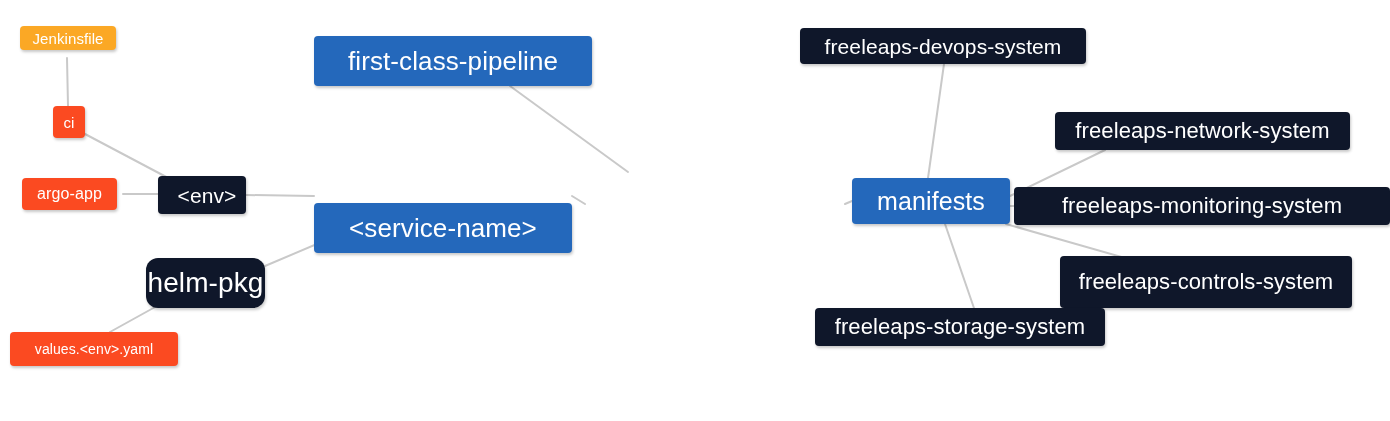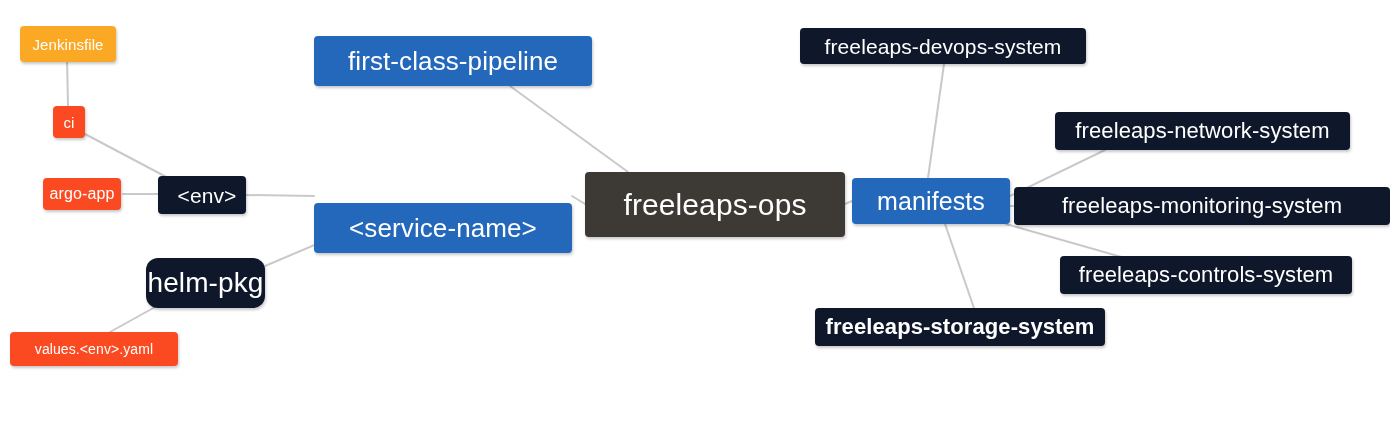--- a/index.html
+++ b/index.html
@@ -77,23 +77,20 @@
       <line x1="1010" y1="196" x2="1105" y2="150"></line>
 
       <line x1="1010" y1="206" x2="1050" y2="206"></line>
 
       <line x1="1006" y1="224" x2="1125" y2="258"></line>
 
       <line x1="945" y1="224" x2="975" y2="311"></line>
     </g>
   </svg>
 
-  <div class="node n-root" style="left:585px; top:172px; width:260px; height:65px; font-size:30px;">
-    <span>freeleaps-ops</span>
-  </div>
 
   <div class="node n-blue" style="left:314px; top:171px; width:258px; height:50px; font-size:26px;margin-top:32px;">
     <span>&lt;service-name&gt;</span>
   </div>
 
   <div class="node n-blue" style="left:314px; top:36px; width:278px; height:50px; font-size:26px;">
     <span>first-class-pipeline</span>
   </div>
 
   <div class="node n-blue" style="left:852px; top:178px; width:158px; height:46px; font-size:25px;">
@@ -101,25 +98,25 @@
   </div>
 
   <div class="node n-green" style="left:158px; top:176px; width:88px; height:38px; font-size:21px;padding-left:20px;">
     <span>&lt;env&gt;</span>
   </div>
 
   <div class="node n-red" style="left:53px; top:106px; width:32px; height:32px; font-size:15px;">
     <span>ci</span>
   </div>
 
-  <div class="node n-orange" style="left:20px; top:26px; width:96px; height:36px; font-size:15px;">
+  <div class="node n-orange" style="left:20px; top:26px; width:96px; height:24px; font-size:15px;">
     <span>Jenkinsfile</span>
   </div>
 
-  <div class="node n-red" style="left:43px; top:178px; width:78px; height:32px; font-size:16px;">
+  <div class="node n-red" style="left:22px; top:178px; width:95px; height:32px; font-size:16px;">
     <span>argo-app</span>
   </div>
 
   <div class="node n-green" style="left:146px; top:258px; width:119px; height:50px; font-size:28px;border-radius:12px;">
     <span>helm-pkg</span>
   </div>
 
   <div class="node n-red" style="left:10px; top:332px; width:168px; height:34px; font-size:14px;">
     <span>values.&lt;env&gt;.yaml</span>
   </div>
@@ -129,21 +126,21 @@
   </div>
 
   <div class="node n-green" style="left:1055px; top:112px; width:295px; height:38px; font-size:22px;">
     <span>freeleaps-network-system</span>
   </div>
 
   <div class="node n-green" style="left:1014px; top:187px; width:376px; height:38px; font-size:22px;">
     <span>freeleaps-monitoring-system</span>
   </div>
 
-  <div class="node n-green" style="left:1060px; top:256px; width:292px; height:38px; font-size:22px;">
+  <div class="node n-green" style="left:1060px; top:256px; width:292px; height:52px; font-size:22px;">
     <span>freeleaps-controls-system</span>
   </div>
 
-  <div class="node n-green" style="left:815px; top:308px; width:290px; height:38px; font-size:22px;font-weight:bold;">
+  <div class="node n-green" style="left:815px; top:308px; width:290px; height:38px; font-size:22px;">
     <span>freeleaps-storage-system</span>
   </div>
 
 </div>
 
 </body></html>

